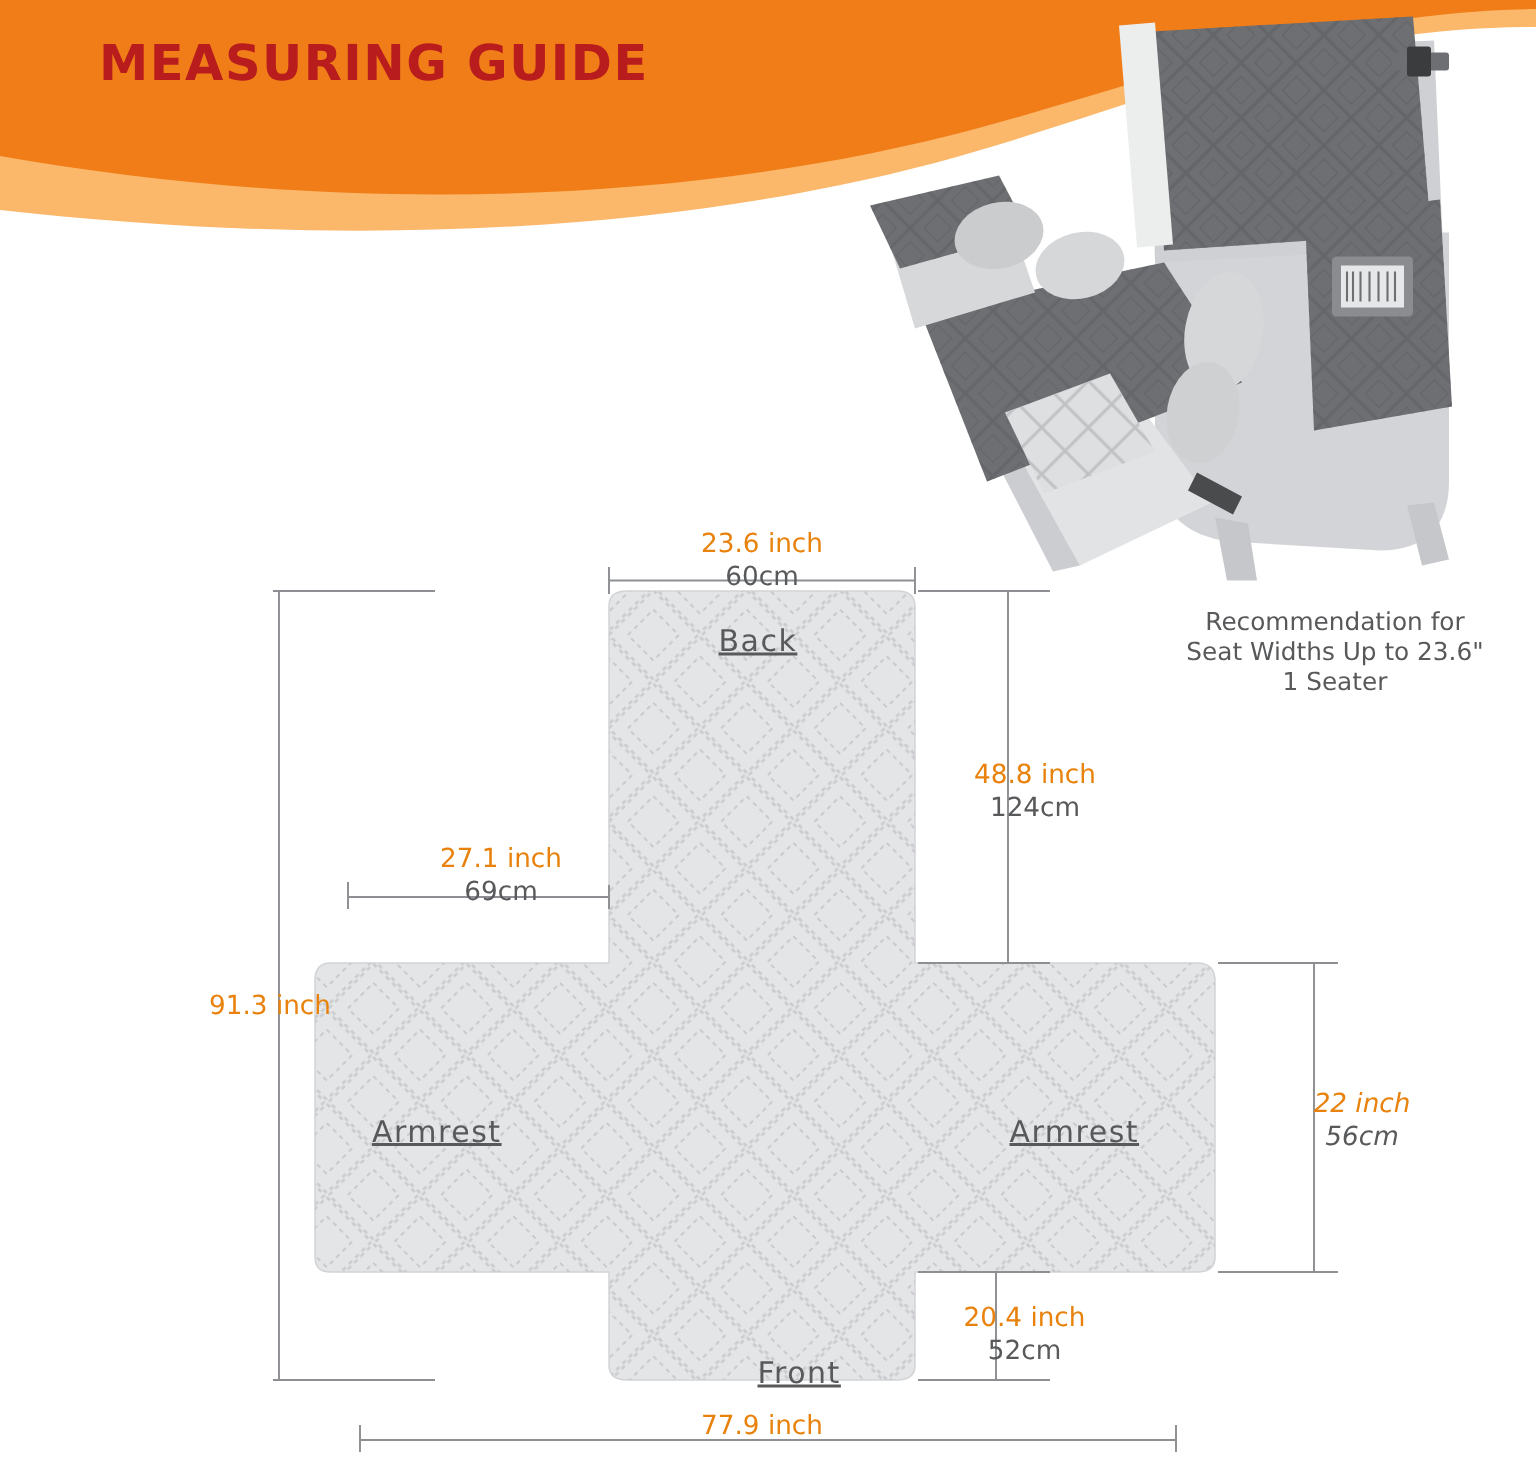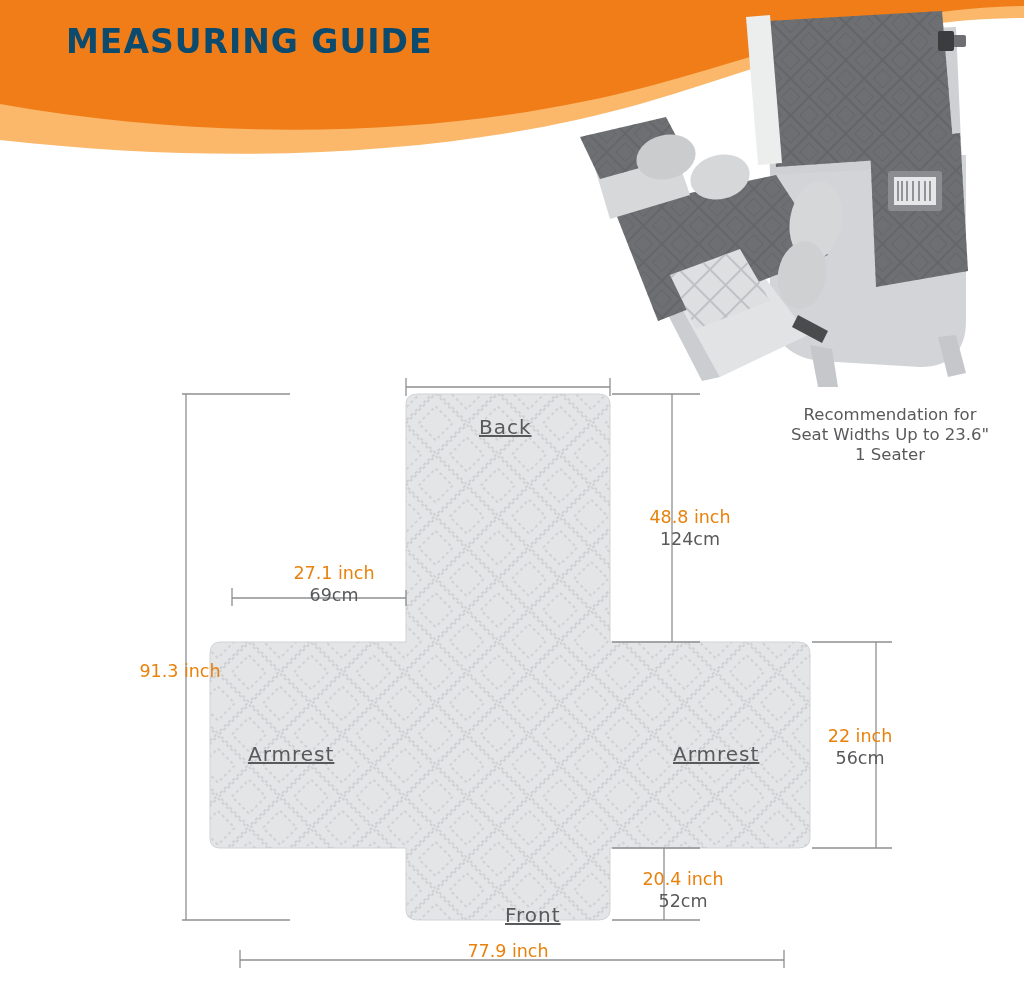--- a/index.html
+++ b/index.html
@@ -29,21 +29,21 @@
   }
   .banner svg { display: block; }
   .banner-title {
     position: absolute;
     left: 66px;
     top: 22px;
     font-family: "DejaVu Sans", sans-serif;
     font-weight: bold;
     font-size: 33px;
     letter-spacing: 1px;
-    color: #0c4a6e;
+    color: #b91c1c;
     text-transform: uppercase;
   }
 
   
   .photo {
     position: absolute;
     left: 570px;
     top: 5px;
     width: 420px;
     height: 390px;
@@ -237,36 +237,40 @@
         <line x1="812" y1="518" x2="892" y2="518"></line>
         <line x1="876" y1="312" x2="876" y2="518"></line>
 
         <line x1="612" y1="518" x2="700" y2="518"></line>
         <line x1="612" y1="590" x2="700" y2="590"></line>
         <line x1="664" y1="518" x2="664" y2="590"></line>
       </g>
     </svg>
   </div>
 
+  <div class="dimlabel" style="left:400px; top:352px; width:216px;">
+    <span>23.6 inch</span>
+    <span class="cm">60cm</span>
+  </div>
 
   <div class="dimlabel" style="left:590px; top:506px; width:200px;">
     <span>48.8 inch</span>
     <span class="cm">124cm</span>
   </div>
 
   <div class="dimlabel" style="left:234px; top:562px; width:200px;">
     <span>27.1 inch</span>
     <span class="cm">69cm</span>
   </div>
 
   <div class="dimlabel" style="left:80px; top:660px; width:200px;">
     <span>91.3 inch</span>
   </div>
 
-  <div class="dimlabel" style="left:780px; top:725px; width:160px;">
+  <div class="dimlabel" style="left:828px; top:725px; width:160px;font-style:italic;">
     <span>22 inch</span>
     <span class="cm">56cm</span>
   </div>
 
   <div class="dimlabel" style="left:588px; top:868px; width:190px;">
     <span>20.4 inch</span>
     <span class="cm">52cm</span>
   </div>
 
   <div class="dimlabel" style="left:408px; top:940px; width:200px;">

